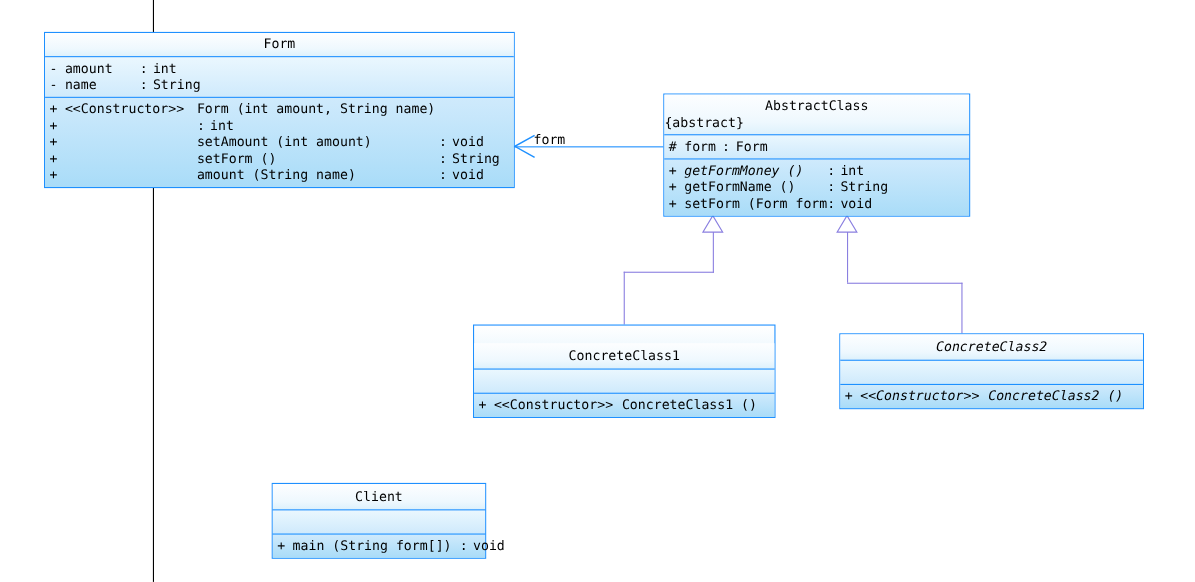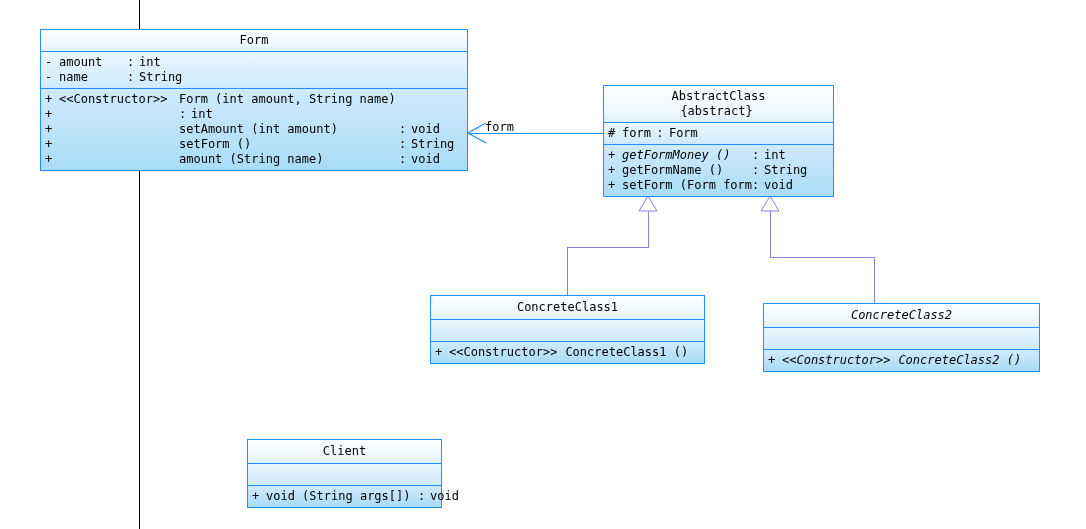--- a/index.html
+++ b/index.html
@@ -51,21 +51,21 @@
     text-align: center;
     padding: 4px 6px 4px 6px;
   }
   .title-name {
     display: block;
     text-align: center;
     white-space: pre;
   }
   .title-stereo {
     display: block;
-    text-align: center;
+    text-align: left;
     white-space: pre;
     padding-right: 4px;
   }
   .attr-comp {
     background: linear-gradient(to bottom, #eaf7fe 0%, #cfeafc 100%);
   }
   .ops-comp {
     background: linear-gradient(to bottom, #cfeafc 0%, #a9dcf8 100%);
   }
 
@@ -223,21 +223,21 @@
       <div class="member">
         <span class="m-vis">+</span>
         <span class="m-stereo"></span>
         <span class="m-sig">amount (String name)</span>
         <span class="m-colon">:</span>
         <span class="m-type">void</span>
       </div>
     </div>
   </div>
 
-  <div class="uml-class" style="left:603px; top:85px; width:231px;">
+  <div class="uml-class" style="left:603px; top:85px; width:279px;">
     <div class="compartment title-comp">
       <span class="title-name">AbstractClass</span>
       <span class="title-stereo">{abstract}</span>
     </div>
     <div class="compartment attr-comp">
       <div class="member">
         <span class="m-vis">#</span>
         <span class="m-sig" style="flex:0 0 auto;">form</span>
         <span class="m-colon" style="width:18px; text-align:center;">:</span>
         <span class="m-type">Form</span>
@@ -259,21 +259,21 @@
       <div class="member">
         <span class="m-vis">+</span>
         <span class="m-sig" style="flex:0 0 130px;">setForm (Form form)</span>
         <span class="m-colon">:</span>
         <span class="m-type">void</span>
       </div>
     </div>
   </div>
 
   <div class="uml-class" style="left:430px; top:295px; width:275px;">
-    <div class="compartment title-comp" style="padding:4px 6px;">
+    <div class="compartment title-comp" style="padding:4px 6px;margin-top:16px;">
       <span class="title-name">ConcreteClass1</span>
     </div>
     <div class="compartment attr-comp">
       <div class="empty-row"></div>
     </div>
     <div class="compartment ops-comp">
       <div class="member">
         <span class="m-vis">+</span>
         <span class="m-stereo" style="padding-right:8px;">&lt;&lt;Constructor&gt;&gt;</span>
         <span class="m-sig">ConcreteClass1 ()</span>
@@ -300,20 +300,20 @@
   <div class="uml-class" style="left:247px; top:439px; width:195px;">
     <div class="compartment title-comp" style="padding:4px 6px;">
       <span class="title-name">Client</span>
     </div>
     <div class="compartment attr-comp">
       <div class="empty-row"></div>
     </div>
     <div class="compartment ops-comp">
       <div class="member">
         <span class="m-vis">+</span>
-        <span class="m-sig" style="flex:0 0 152px;">void (String args[])</span>
+        <span class="m-sig" style="flex:0 0 152px;">main (String form[])</span>
         <span class="m-colon">:</span>
         <span class="m-type">void</span>
       </div>
     </div>
   </div>
 
 </div>
 
 </body></html>

